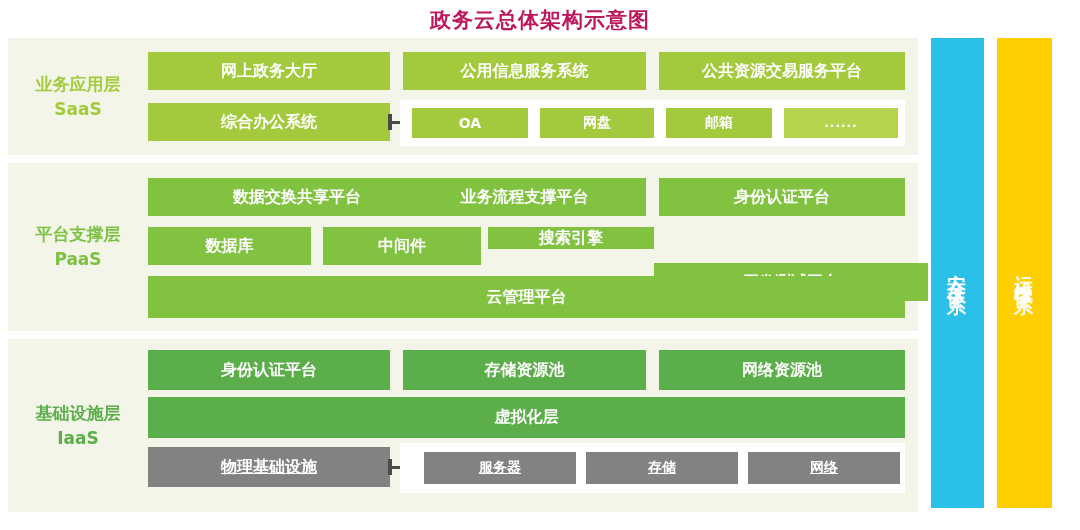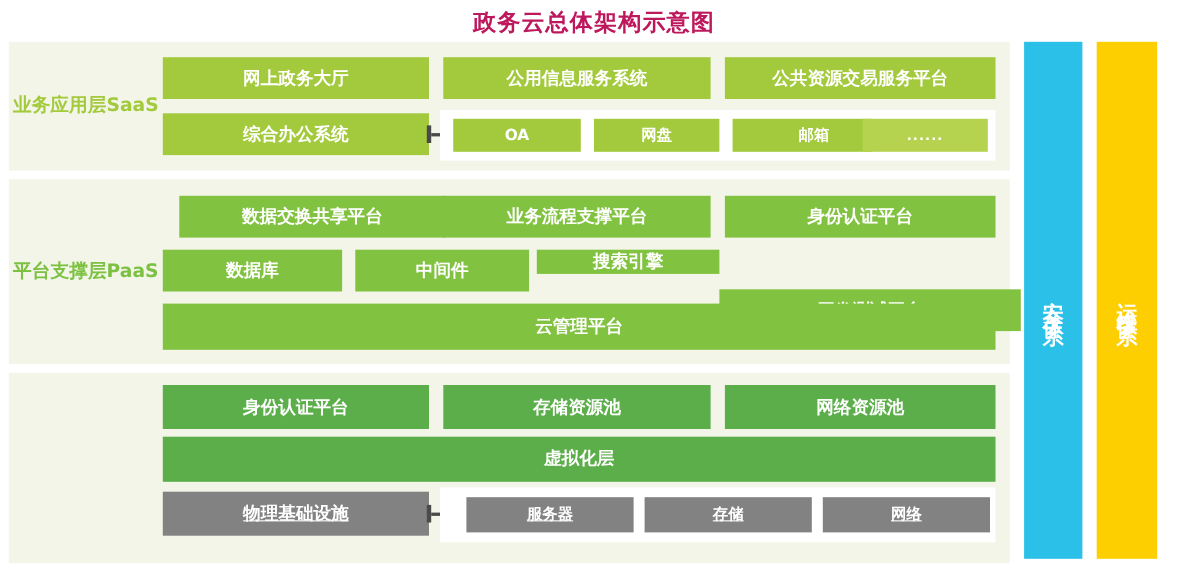--- a/index.html
+++ b/index.html
@@ -13,21 +13,21 @@
   }
   .panel{
     position:absolute;left:8px;width:910px;
     background:var(--panel-bg,#f2f5e7);
   }
   .panel-saas{top:38px;height:117px;}
   .panel-paas{top:163px;height:168px;}
   .panel-iaas{top:339px;height:173px;}
   .layer-label{
     position:absolute;left:0;top:0;width:140px;height:100%;
-    display:flex;flex-direction:row;align-items:center;justify-content:center;
+    display:flex;flex-direction:column;align-items:center;justify-content:center;
     font-weight:bold;font-size:17px;line-height:1.45;text-align:center;
   }
   .lbl-saas{color:var(--saas-label,#a3ca3c);}
   .lbl-paas{color:var(--paas-label,#7cc142);}
   .lbl-iaas{color:var(--iaas-label,#5bae49);}
   .box{
     position:absolute;display:flex;align-items:center;justify-content:center;
     color:#ffffff;font-weight:bold;font-size:16px;white-space:nowrap;
   }
   .saas-box{background:var(--saas-box,#a3ca3c);}
@@ -68,43 +68,47 @@
     <div class="box saas-box" style="left:651px;top:14px;width:246px;height:38px;">公共资源交易服务平台</div>
 
     <div class="box saas-box" style="left:140px;top:65px;width:242px;height:38px;">综合办公系统</div>
 
     <div class="conn-tick" style="left:380px;top:76px;width:4px;height:16px;"></div>
     <div class="conn-line" style="left:384px;top:83px;width:22px;height:3px;"></div>
 
     <div class="white-strip" style="left:392px;top:62px;width:505px;height:46px;">
       <div class="box saas-box sub-box" style="left:12px;top:8px;width:116px;height:30px;">OA</div>
       <div class="box saas-box sub-box" style="left:140px;top:8px;width:114px;height:30px;">网盘</div>
-      <div class="box saas-box sub-box" style="left:266px;top:8px;width:106px;height:30px;padding-left:21px;">邮箱</div>
+      <div class="box saas-box sub-box" style="left:266px;top:8px;width:106px;height:30px;">邮箱</div>
       <div class="box saas-box-light sub-box dots" style="left:384px;top:8px;width:114px;height:30px;">......</div>
     </div>
   </section>
 
   <section class="panel panel-paas">
     <div class="layer-label lbl-paas">
       <div>平台支撑层</div>
       <div>PaaS</div>
     </div>
-    <div class="box paas-box" style="left:155px;top:15px;width:242px;height:38px;">数据交换共享平台</div>
+    <div class="box paas-box" style="left:140px;top:15px;width:242px;height:38px;padding-left:28px;">数据交换共享平台</div>
     <div class="box paas-box" style="left:651px;top:15px;width:246px;height:38px;">身份认证平台</div>
     <div class="box paas-box" style="left:395px;top:15px;width:243px;height:38px;">业务流程支撑平台</div>
 
     <div class="box paas-box" style="left:140px;top:64px;width:163px;height:38px;">数据库</div>
     <div class="box paas-box" style="left:315px;top:64px;width:158px;height:38px;">中间件</div>
     <div class="box paas-box" style="left:480px;top:64px;width:166px;height:22px;">搜索引擎</div>
     <div class="box paas-box" style="left:646px;top:64px;width:274px;height:38px;margin-top:36px;">开发测试平台</div>
 
     <div class="box paas-box" style="left:140px;top:113px;width:757px;height:42px;">云管理平台</div>
   </section>
 
   <section class="panel panel-iaas">
+    <div class="layer-label lbl-iaas">
+      <div>基础设施层</div>
+      <div>IaaS</div>
+    </div>
     <div class="box iaas-box" style="left:140px;top:11px;width:242px;height:40px;">身份认证平台</div>
     <div class="box iaas-box" style="left:395px;top:11px;width:243px;height:40px;">存储资源池</div>
     <div class="box iaas-box" style="left:651px;top:11px;width:246px;height:40px;">网络资源池</div>
 
     <div class="box iaas-box" style="left:140px;top:58px;width:757px;height:41px;">虚拟化层</div>
 
     <div class="box gray-box" style="left:140px;top:108px;width:242px;height:40px;">物理基础设施</div>
 
     <div class="conn-tick" style="left:380px;top:120px;width:4px;height:16px;"></div>
     <div class="conn-line" style="left:384px;top:127px;width:22px;height:3px;"></div>

